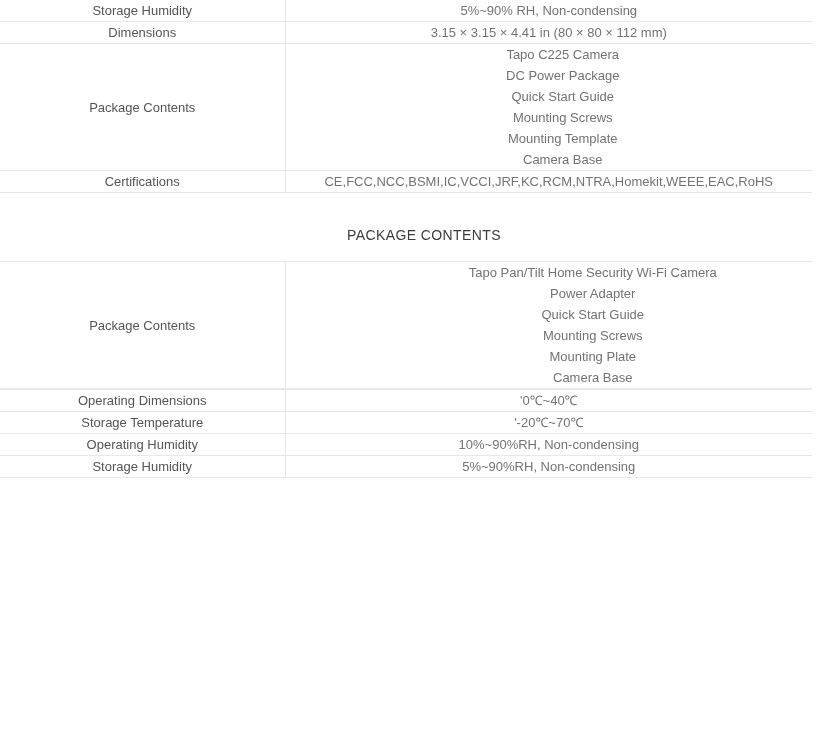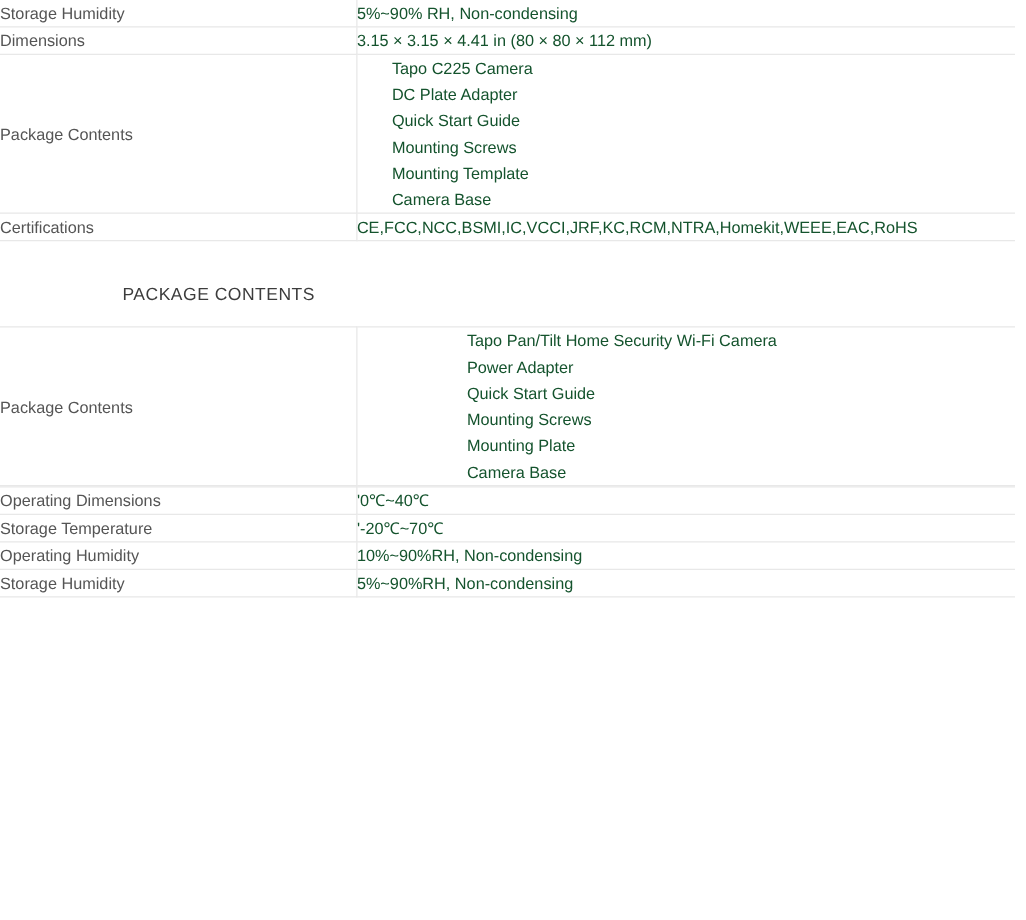--- a/index.html
+++ b/index.html
@@ -11,20 +11,21 @@
     width: 821px;
     height: 736px;
     font-family: "Liberation Sans", sans-serif;
     color: #4a4a4a;
     font-size: 13px;
     overflow: hidden;
   }
   .page {
     width: 750px;
     position: relative;
+    text-align: center;
   }
   table.spec {
     border-collapse: collapse;
     width: 812px;
     table-layout: fixed;
   }
   table.spec td {
     border-bottom: 1px solid #e8e8e8;
     padding: 0;
     vertical-align: middle;
@@ -33,21 +34,21 @@
     width: 285px;
     padding: 12px 10px 12px 98px;
     color: #555555;
     font-size: 13px;
     line-height: 19px;
     box-sizing: border-box;
     border-right: 1px solid #e8e8e8;
   }
   td.value {
     padding: 12px 14px 12px 14px;
-    color: #14532d;
+    color: #737373;
     font-size: 13px;
     line-height: 21px;
     box-sizing: border-box;
   }
   .multiline div {
     line-height: 21px;
     margin-left: 28px;
   }
   .section-heading {
     font-size: 14px;
@@ -80,21 +81,21 @@
         <td class="value">5%~90% RH, Non-condensing</td>
       </tr>
       <tr>
         <td class="label">Dimensions</td>
         <td class="value">3.15 × 3.15 × 4.41 in (80 × 80 × 112 mm)</td>
       </tr>
       <tr>
         <td class="label">Package Contents</td>
         <td class="value multiline">
           <div>Tapo C225 Camera</div>
-          <div>DC Plate Adapter</div>
+          <div>DC Power Package</div>
           <div>Quick Start Guide</div>
           <div>Mounting Screws</div>
           <div>Mounting Template</div>
           <div>Camera Base</div>
         </td>
       </tr>
       <tr>
         <td class="label">Certifications</td>
         <td class="value">CE,FCC,NCC,BSMI,IC,VCCI,JRF,KC,RCM,NTRA,Homekit,WEEE,EAC,RoHS</td>
       </tr>

